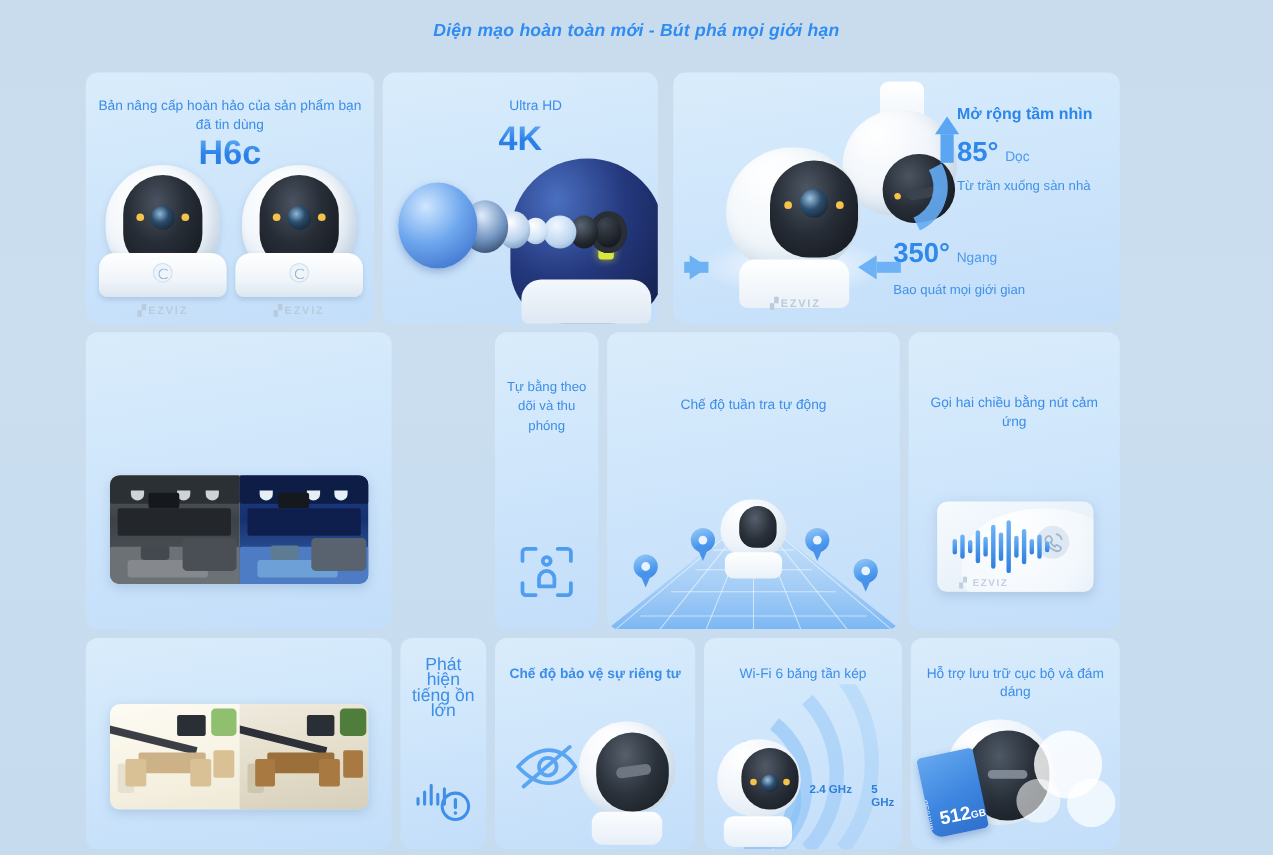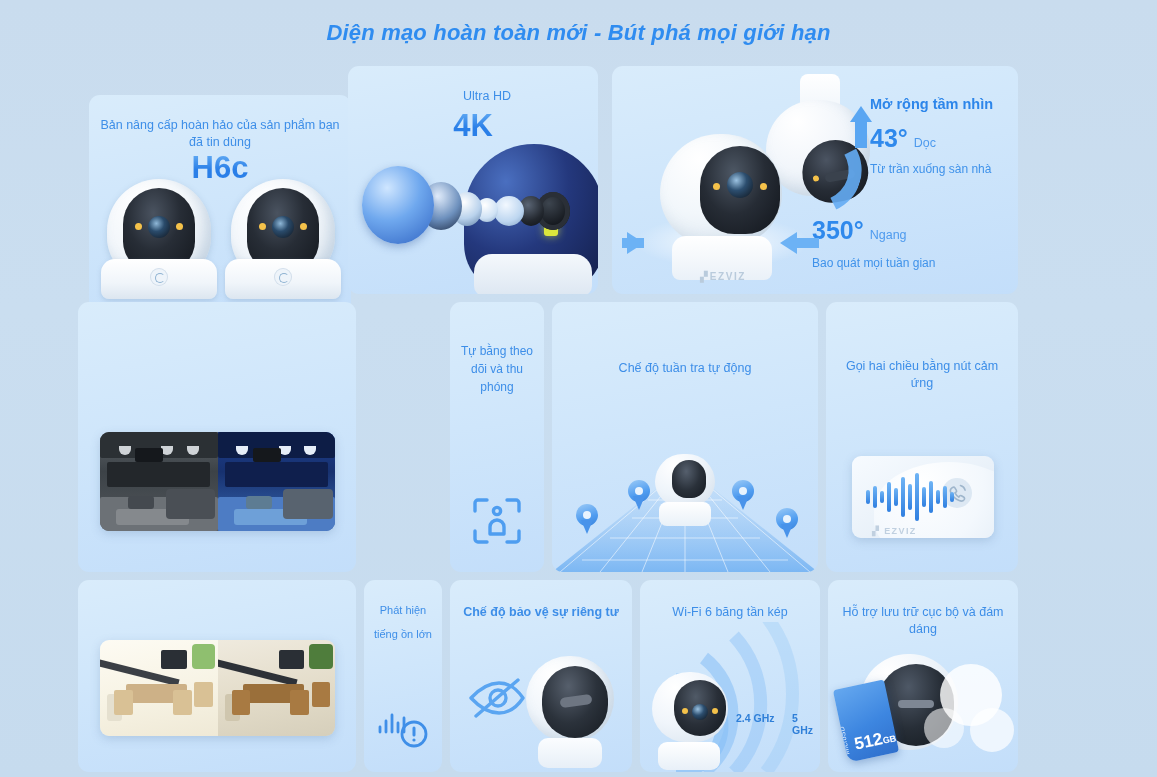--- a/index.html
+++ b/index.html
@@ -13,21 +13,21 @@
   .page {
     position: relative;
     width: 1157px; height: 777px;
     background: linear-gradient(180deg,#c9dcee 0%, #cadef0 40%, #c6dbee 100%);
   }
 
   
   .page-title {
     position: absolute; left: 0; top: 20px; width: 1157px;
     text-align: center;
-    font-size: 22px; font-weight: bold; font-style: italic;
+    font-size: 16px; font-weight: bold; font-style: italic;
     color: #2f8cf0;
     letter-spacing: .2px;
   }
 
   
   .card {
     position: absolute;
     background: linear-gradient(170deg,#d9ecfb 0%, #cfe6fb 45%, #c3defa 100%);
     border-radius: 11px;
     overflow: hidden;
@@ -42,21 +42,21 @@
   }
   .big-num {
     position:absolute; left:0; width:100%; text-align:center;
     font-size: 31px; font-weight: bold;
     background: linear-gradient(180deg,#6fb5f6 0%, #2a7fe8 55%, #2a7fe8 100%);
     -webkit-background-clip: text; background-clip: text;
     color: transparent;
   }
 
   
-  #card-h6c { left: 89px; top: 66px; width: 262px; height: 228px; margin-top: 29px; }
+  #card-h6c { left: 78px; top: 66px; width: 262px; height: 228px; }
   #card-h6c .card-title { top: 22px; }
   #card-h6c .big-num { top: 55px; }
   .cam-pair { position:absolute; left:0; bottom:0; width:100%; height:150px; }
   .cam-unit { position:absolute; bottom:6px; width:124px; height:140px; }
   .cam-unit.left { left: 8px; }
   .cam-unit.right { left: 132px; }
   .cam-head {
     position:absolute; left:10px; top:2px; width:104px; height:104px;
     border-radius: 52px 52px 46px 46px;
     background: radial-gradient(circle at 34% 24%, #ffffff 0%, #f3f7fb 45%, #d7e2ec 100%);
@@ -329,21 +329,21 @@
   .wdr-half.over .chair{ background:#d9c195;} .wdr-half.good .chair{ background:#a87a42;}
   .wf.plant { left:6%; top:56%; width:13%; height:28%; border-radius:3px;}
   .wdr-half.over .plant{ background:#e5e0cf;} .wdr-half.good .plant{ background:#cfc6ae;}
   .wf.tv { left:52%; top:10%; width:22%; height:20%; background:#2a2f35; border-radius:2px;}
   .wf.beam { left:-4%; top:30%; width:72%; height:7%; transform: rotate(14deg); }
   .wdr-half.over .beam{ background:#3b3f45;} .wdr-half.good .beam{ background:#2d3137;}
   .wf.green { right:2%; top:4%; width:20%; height:26%; border-radius:4px;}
   .wdr-half.over .green{ background:#8fbf6f;} .wdr-half.good .green{ background:#4f7d3c;}
 
   #card-noise { left: 364px; top: 580px; width: 78px; height: 192px; }
-  #card-noise .card-title { top: 18px; font-size: 11px; line-height: 24px; }
+  #card-noise .card-title { top: 18px; font-size: 16px; line-height: 14px; }
   #card-privacy { left: 450px; top: 580px; width: 182px; height: 192px; }
   #card-privacy .card-title { top: 24px; font-weight: bold; }
   .privacy-cam { position:absolute; right: 14px; bottom: 4px; width: 96px; height: 116px; }
   .privacy-cam .ball {
     position:absolute; left:4px; top:4px; width:88px; height:86px; border-radius: 46px;
     background: radial-gradient(circle at 30% 22%, #ffffff 0%, #f1f6fb 45%, #d6e1ed 100%);
     box-shadow: inset -7px -7px 13px rgba(150,175,200,.3);
   }
   .privacy-cam .face {
     position:absolute; left:16px; top:10px; width:66px; height:72px; border-radius: 34px;
@@ -493,28 +493,28 @@
         </div>
       </div>
     </div>
 
     <div class="arc-tilt"></div>
     <div class="arrow-up"></div>
     <div class="arrow-left-big"></div>
 
     <div class="pt-heading">Mở rộng tầm nhìn</div>
     <div class="pt-num" id="pt-85">
-      <span>43°</span><span class="unit">Dọc</span>
+      <span>85°</span><span class="unit">Dọc</span>
     </div>
     <div class="pt-sub" id="pt-sub1">Từ trần xuống sàn nhà</div>
 
     <div class="pt-num" id="pt-350">
       <span>350°</span><span class="unit">Ngang</span>
     </div>
-    <div class="pt-sub" id="pt-sub2">Bao quát mọi tuần gian</div>
+    <div class="pt-sub" id="pt-sub2">Bao quát mọi giới gian</div>
 
     <div class="pt-ellipse"></div>
     <div class="arrow-h right"></div>
     <div class="arrow-h left"></div>
 
     <div class="cam-front">
       <div class="ball">
         <div class="face">
           <div class="lens"></div>
           <div class="ir l"></div>

